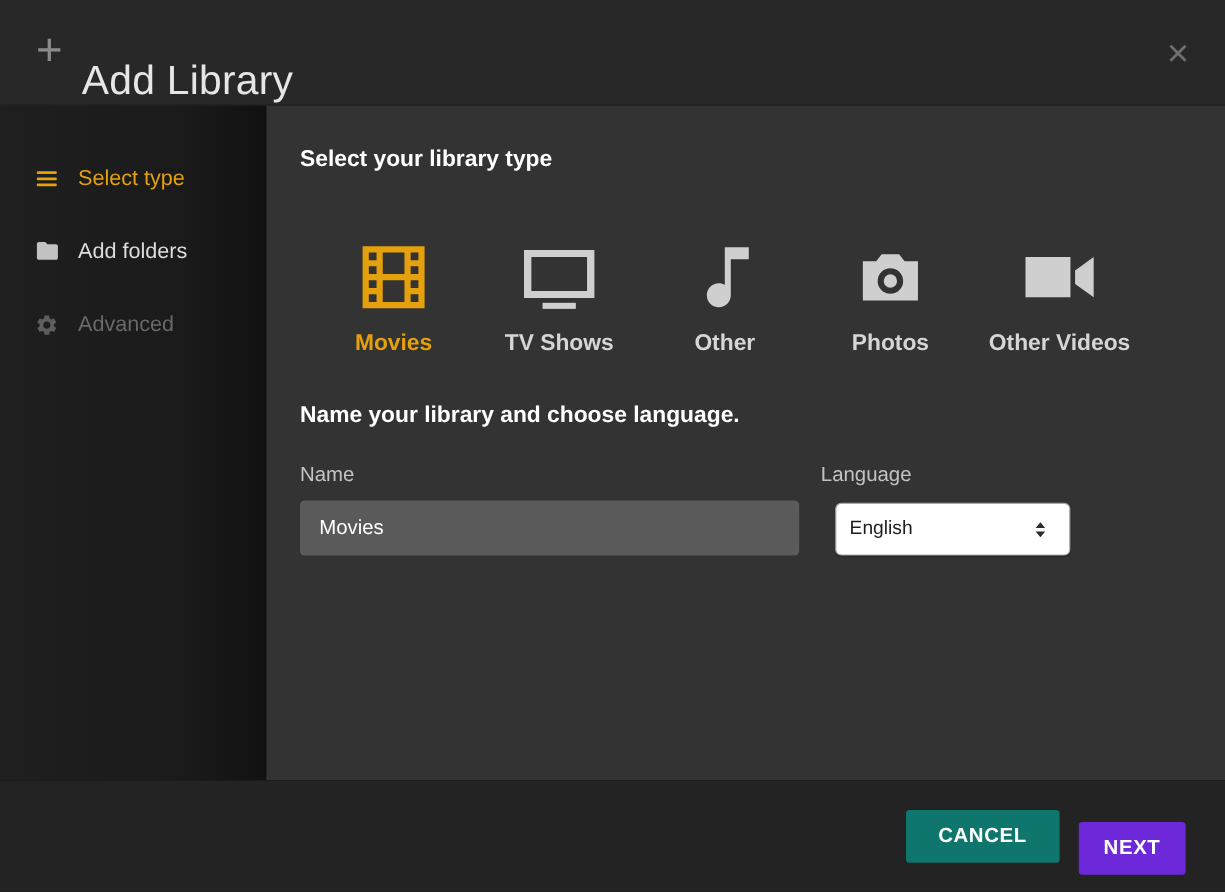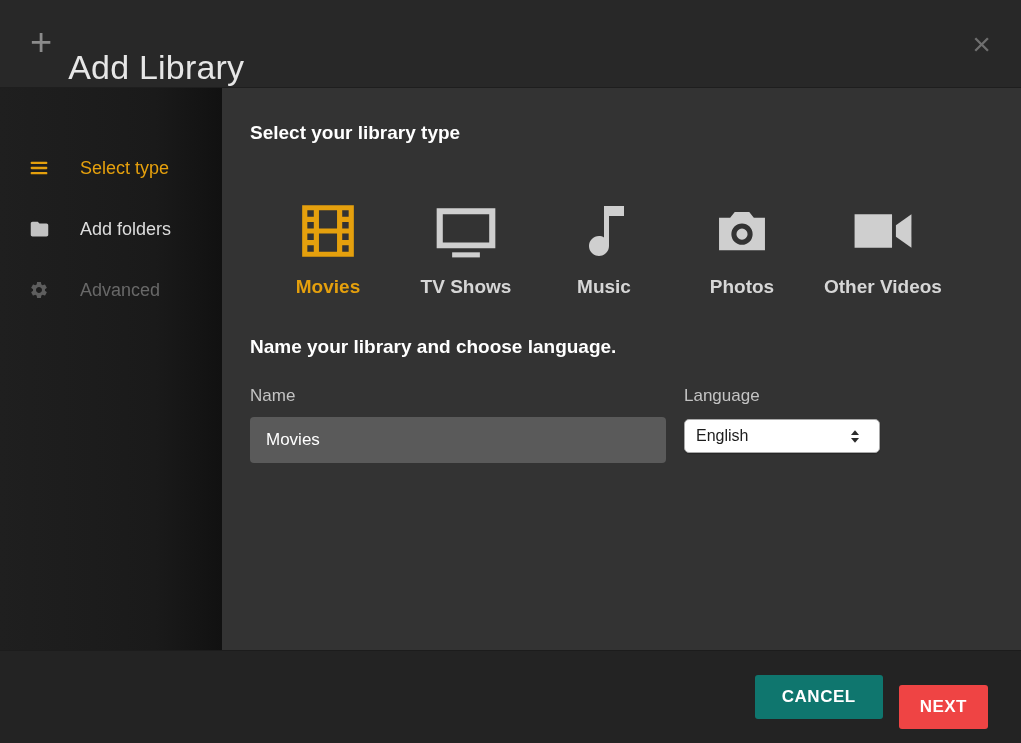--- a/index.html
+++ b/index.html
@@ -25,23 +25,23 @@
 
   
   .bodyrow{ flex:1; display:flex; min-height:0; }
 
   .sidebar{
     flex:0 0 222px;
     background:linear-gradient(90deg,#1f1f1f 0%,#1a1a1a 70%,#111111 100%);
     padding-top:30px;
   }
   .side-item{
-    display:flex; align-items:flex-end;
+    display:flex; align-items:center;
     height:61px; padding:0 28px; cursor:pointer;
-    color:#dddddd; font-size:18px;gap:15px;
+    color:#dddddd; font-size:18px;
   }
   .side-item .side-icon{ width:22px; height:22px; margin-right:15px; display:flex; align-items:center; justify-content:center; color:#c2c2c2;}
   .side-item.active{ color:#e5a00d; }
   .side-item.active .side-icon{ color:#e5a00d; }
   .side-item.disabled{ color:#686868; }
   .side-item.disabled .side-icon{ color:#5e5e5e; }
 
   .main{ flex:1; padding:34px 30px 0 28px; }
 
   .section-title{ color:#ffffff; font-size:19px; font-weight:700; }
@@ -63,42 +63,43 @@
   .name-title{ margin-top:38px; }
   .form-row{ display:flex; gap:18px; margin-top:28px; }
   .field label{ display:block; color:#c3c3c3; font-size:17px; }
   .name-input{
     margin-top:11px; width:416px; height:46px;
     background:#5a5a5a; border:none; border-radius:4px;
     color:#ffffff; font-size:17px; font-family:"Liberation Sans",sans-serif;
     padding:0 16px; outline:none;
   }
   .select{
-    margin-top:13px; width:196px; height:34px;
+    margin-top:13px; width:196px; height:44px;
     background:#ffffff; border:1px solid #a9a9a9; border-radius:5px;
     display:flex; align-items:center; justify-content:space-between;
     padding:0 19px 0 11px; cursor:pointer;
     box-shadow:0 1px 1px rgba(0,0,0,.25);
+    margin-left:12px;
   }
   .select-value{ color:#1d1d1d; font-size:16px; }
 
   
   .footer{
     flex:0 0 93px; background:#232323; border-top:1px solid #1c1c1c;
     display:flex; align-items:center; justify-content:flex-end;
     padding-right:33px; gap:16px;
   }
   .btn{
     height:44px; border:none; border-radius:3px;
     font-family:"Liberation Sans",sans-serif;
     font-size:17px; font-weight:700; letter-spacing:.5px;
     color:#ffffff; cursor:pointer;
   }
   .btn.cancel{ background:#0f766e; padding:0 27px; }
-  .btn.next{ background:#ef4444; padding:1px 21px;margin-top:20px; }
+  .btn.next{ background:#6d28d9; padding:1px 21px;margin-top:20px; }
 
   svg{ display:block; }
 </style>
 </head>
 <body>
 
 <div class="window">
 
   <header class="header">
     <span class="plus">+</span>
@@ -165,21 +166,21 @@
           </span>
           <span class="opt-label">TV Shows</span>
         </div>
 
         <div class="opt">
           <span class="opt-icon">
             <svg width="60" height="60" viewBox="0 0 24 24" fill="currentColor">
               <path d="M12 2v12.55c-.59-.34-1.27-.55-2-.55-2.21 0-4 1.79-4 4s1.79 4 4 4 4-1.79 4-4V6h6V2h-8z"></path>
             </svg>
           </span>
-          <span class="opt-label">Music</span>
+          <span class="opt-label">Other</span>
         </div>
 
         <div class="opt">
           <span class="opt-icon">
             <svg width="58" height="58" viewBox="0 0 24 24" fill="currentColor">
               <path fill-rule="evenodd" d="M2.5 6.5h4.6l1.9-2.4h6l1.9 2.4h4.6V20H2.5z M12 8.9a4.4 4.4 0 1 0 0 8.8 4.4 4.4 0 0 0 0-8.8z M12 11a2.3 2.3 0 1 1 0 4.6 2.3 2.3 0 0 1 0-4.6z"></path>
             </svg>
           </span>
           <span class="opt-label">Photos</span>
         </div>

